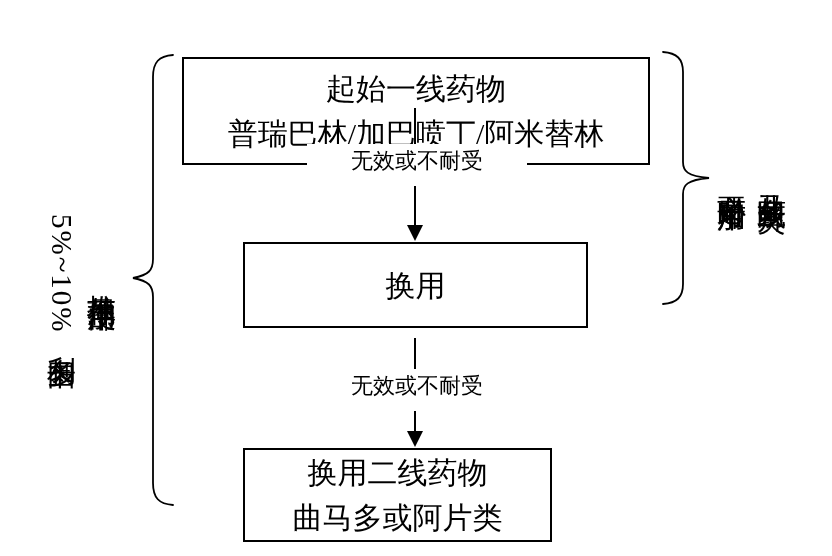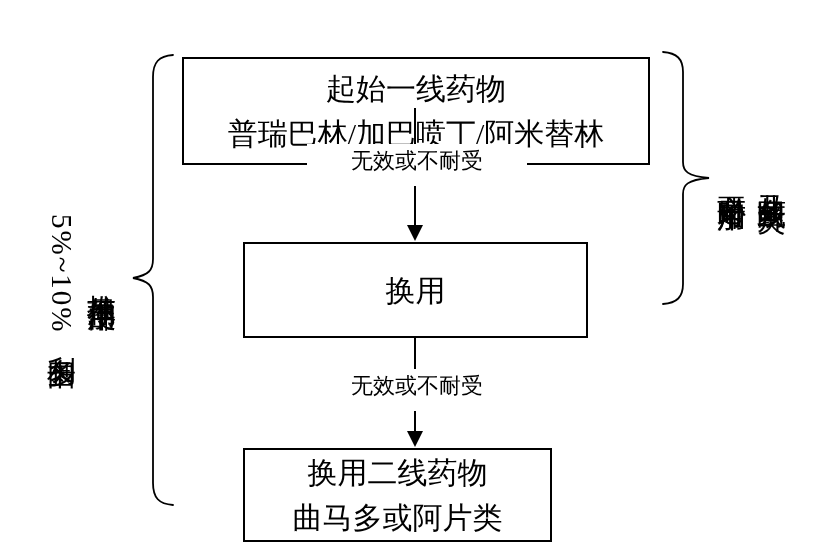--- a/index.html
+++ b/index.html
@@ -19,21 +19,21 @@
     background: #ffffff;
     display: flex;
     flex-direction: column;
     justify-content: center;
     align-items: center;
     text-align: center;
     font-size: 30px;
     line-height: 45px;
   }
   .box1 { left: 182px; top: 9px;   width: 468px; height: 108px; margin-top: 48px; }
-  .box2 { left: 243px; top: 242px; width: 345px; height: 96px; }
+  .box2 { left: 243px; top: 242px; width: 345px; height: 86px; }
   .box3 { left: 243px; top: 448px; width: 309px; height: 94px; }
 
   .vline {
     position: absolute;
     left: 414px;
     width: 2px;
     background: #000000;
   }
   .vline1 { top: 108px; height: 118px; }
   .vline2 { top: 338px; height: 94px; }

